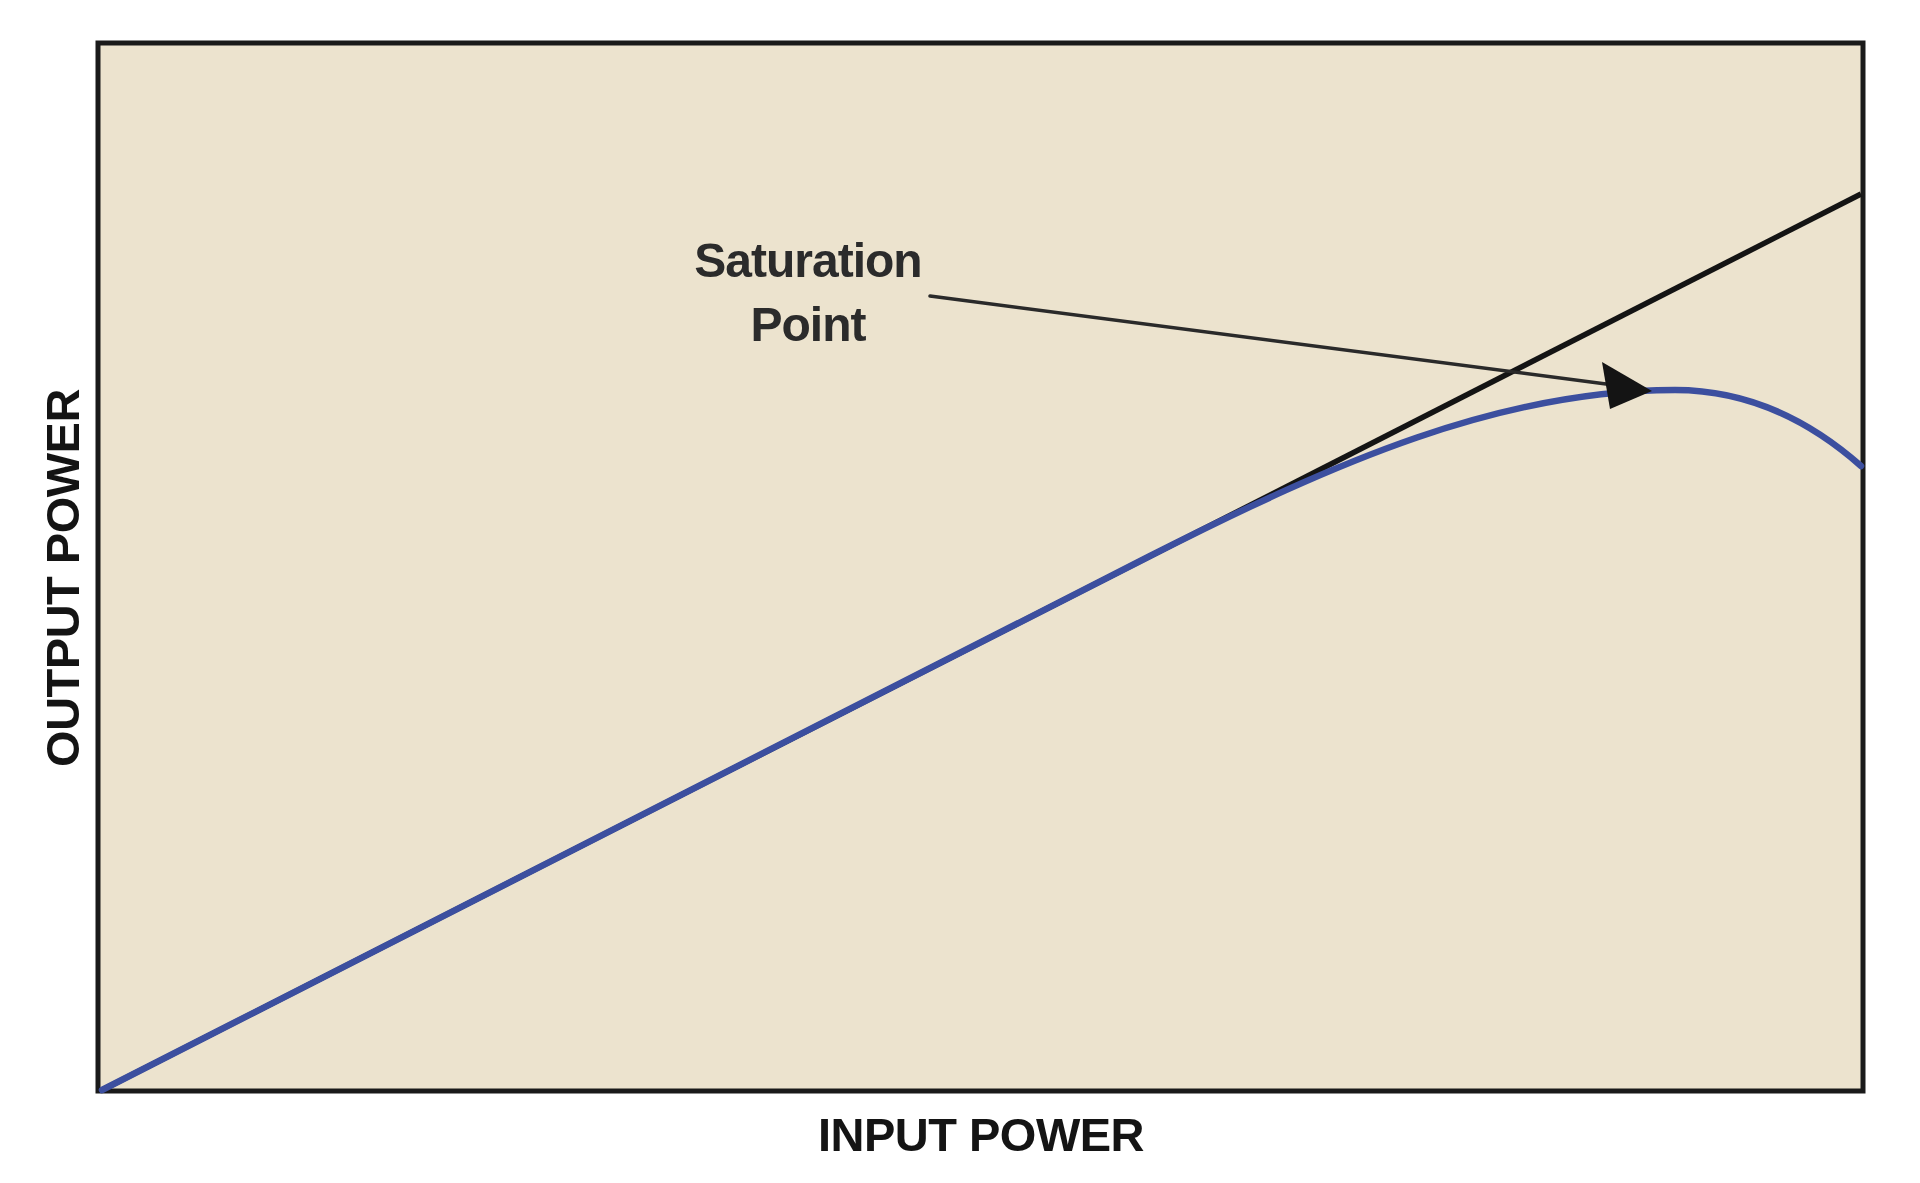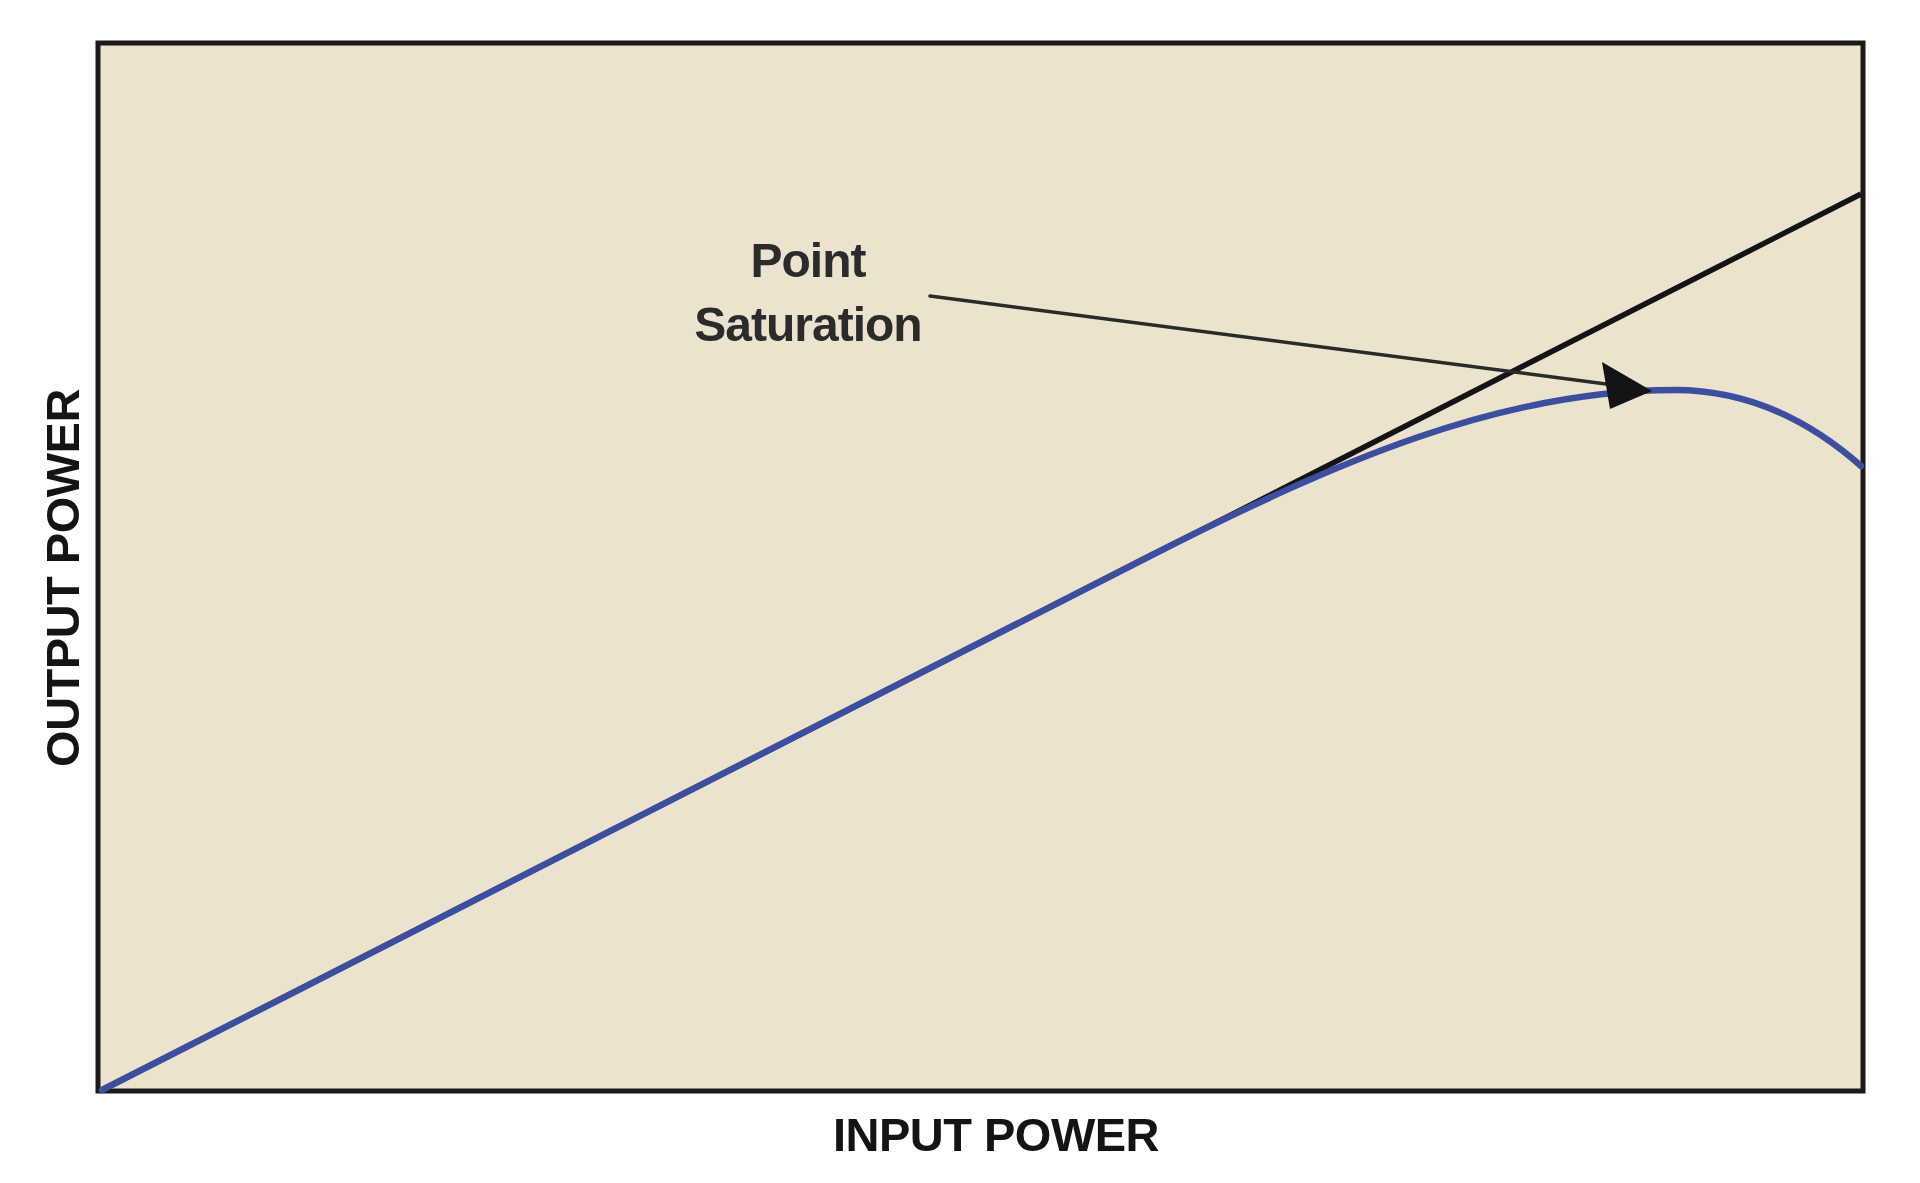--- a/index.html
+++ b/index.html
@@ -63,20 +63,20 @@
   <svg class="plot-svg" xmlns="http://www.w3.org/2000/svg" preserveAspectRatio="none" viewBox="0 0 1920 1183">
     <rect x="98" y="43" width="1765" height="1048" fill="#ece3ce" stroke="#1a1a1a" stroke-width="5"></rect>
     <line x1="102" y1="1090" x2="1861" y2="194" stroke="#141414" stroke-width="5.5"></line>
     <path fill="none" stroke-linecap="round" d="M 102 1090 L 1150 556 C 1335 462 1500 390 1675 390 C 1757 390 1818 428 1861 466" stroke="#3c4f9f" stroke-width="6.5"></path>
     <line stroke-linecap="round" x1="930" y1="296" x2="1606" y2="384" stroke="#2a2a2a" stroke-width="3.5"></line>
     <polygon points="1652,391 1602,362 1610,409" fill="#141414"></polygon>
   </svg>
 
   <div class="axis-label y-axis-label" style="color: rgb(20, 20, 20);">OUTPUT POWER</div>
 
-  <div class="axis-label x-axis-label" style="color: rgb(20, 20, 20); margin-left: 15px;">INPUT POWER</div>
+  <div class="axis-label x-axis-label" style="color: rgb(20, 20, 20);">INPUT POWER</div>
 
   <div class="annotation-text" style="color: rgb(43, 43, 43);">
+    <div>Saturation</div>
     <div>Point</div>
-    <div>Saturation</div>
   </div>
 
 </div>
 
 </body></html>

